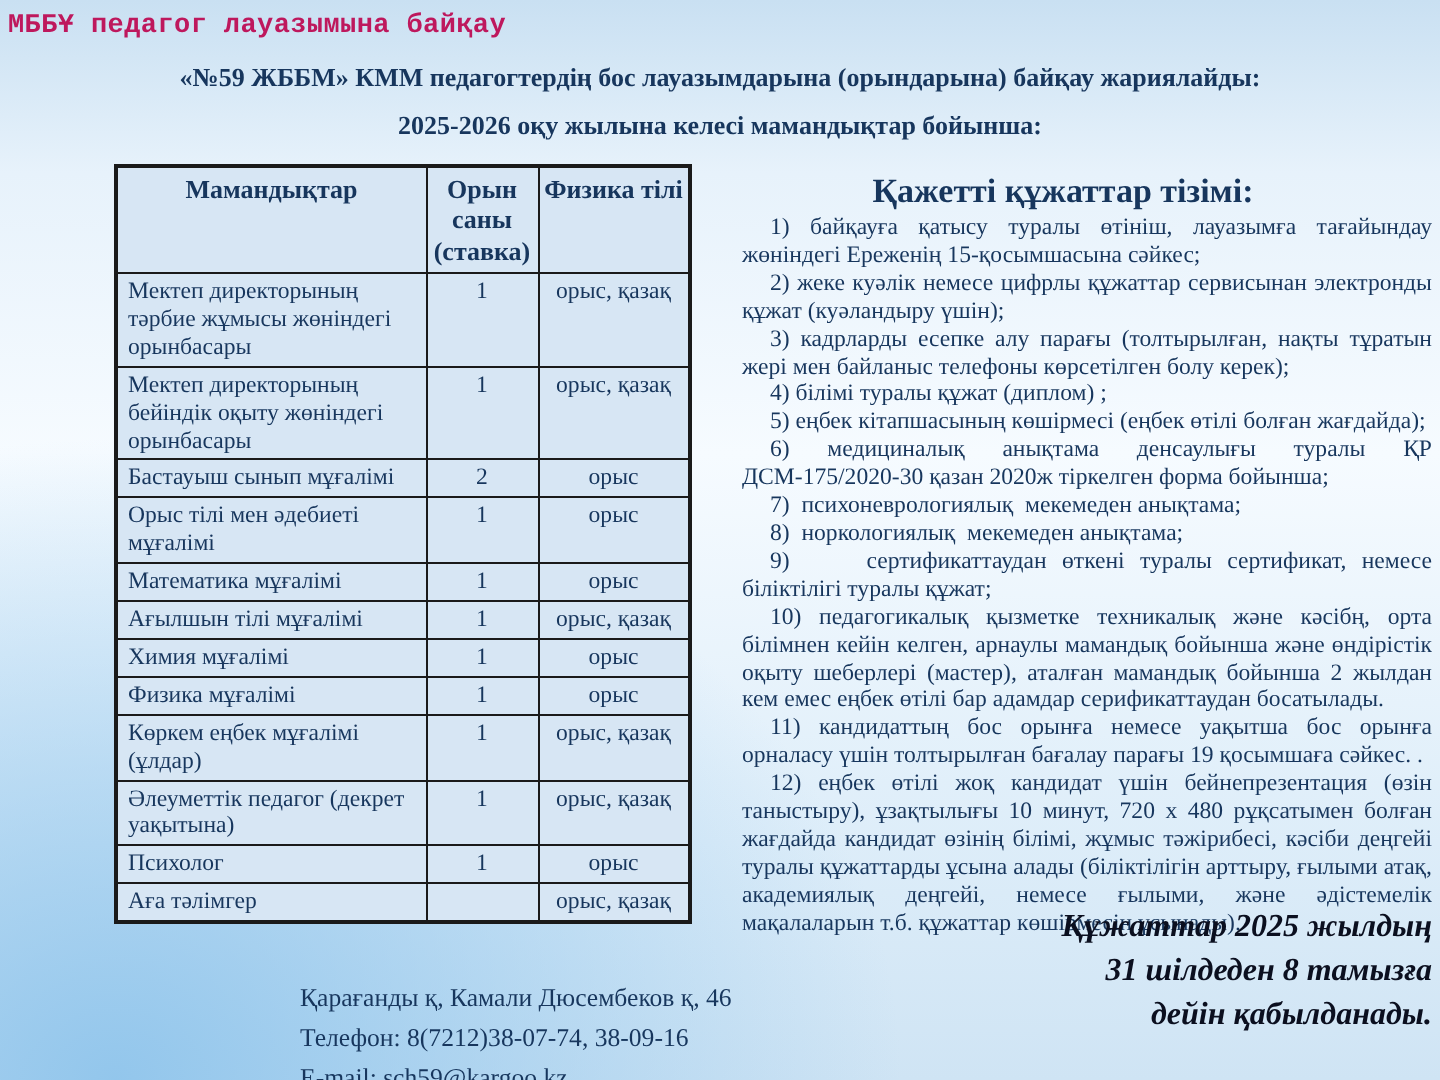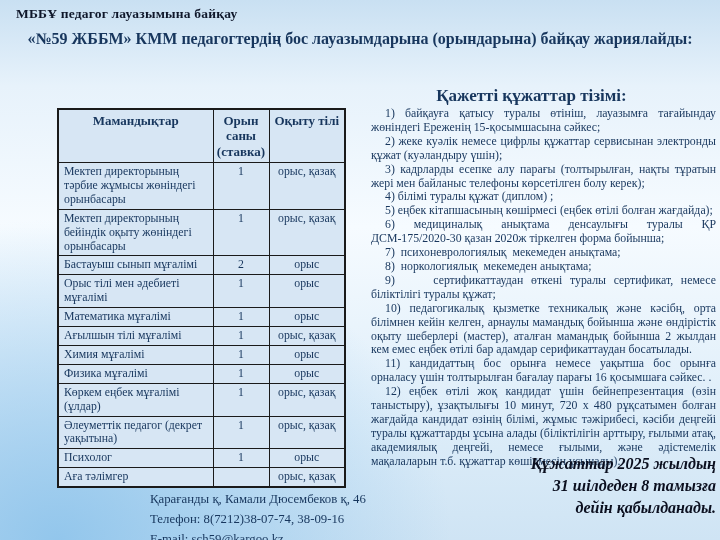--- a/index.html
+++ b/index.html
@@ -6,31 +6,32 @@
   html, body { width: 720px; height: 540px; overflow: hidden; }
   body {
     position: relative;
     font-family: "Liberation Serif", "DejaVu Serif", serif;
     background:
       radial-gradient(ellipse at 8% 100%, rgba(140,195,235,0.9), rgba(140,195,235,0) 42%),
       linear-gradient(180deg, #c9e0f2 0%, #e7f2fb 16%, #f6fbff 42%, #ddedf9 78%, #cfe4f4 100%);
     color: var(--navy, #17365d);
   }
   .top-label {
-    position: absolute; left: 16px; top: 6px;
-    font-size: 13.5px; font-weight: bold; color: #0f172a;
+    position: absolute; left: 4px; top: 6px;
+    font-size: 13.5px; font-weight: bold; color: #be185d;
     letter-spacing: 0.2px;
+    font-family: Liberation Mono, monospace;
   }
   .main-title {
     position: absolute; left: 0; top: 27px; width: 720px;
     text-align: center; font-weight: bold; color: var(--navy, #17365d);
-    font-size: 16px; line-height: 24px;
+    font-size: 13px; line-height: 24px;
   }
   .vacancy-table {
-    position: absolute; left: 57px; top: 108px; width: 287px;
+    position: absolute; left: 57px; top: 82px; width: 287px;
     border-collapse: collapse;
     background: var(--table_bg, #d7e6f4);
     border: 2px solid #1a1a1a;
     table-layout: fixed;
   }
   .vacancy-table th, .vacancy-table td {
     border: 1px solid #1a1a1a;
     font-size: 11.8px; line-height: 1.18;
     padding: 2px 3px;
     vertical-align: top;
@@ -72,33 +73,34 @@
     font-size: 16.5px; letter-spacing: 0.2px;
   }
 </style>
 </head>
 <body style="--navy: #17365d; --red: #bf1e2e; --table_bg: #d7e6f4;">
 
 <div class="top-label">МББҰ педагог лауазымына байқау</div>
 
 <div class="main-title">
   <div>«№59 ЖББМ» КММ педагогтердің бос лауазымдарына (орындарына) байқау жариялайды:</div>
+  <div>2025-2026 оқу жылына келесі мамандықтар бойынша:</div>
 </div>
 
 <table class="vacancy-table">
   <colgroup>
     <col class="col-spec">
       <col class="col-count">
       <col class="col-lang">
   </colgroup>
   <thead>
     <tr>
       <th>Мамандықтар</th>
       <th>Орын саны (ставка)</th>
-      <th>Оқыту тілі</th>
+      <th>Физика тілі</th>
     </tr>
   </thead>
   <tbody>
       <tr>
         <td class="cell-spec">Мектеп директорының тәрбие жұмысы жөніндегі  орынбасары</td>
         <td class="cell-count">1</td>
         <td class="cell-lang">орыс, қазақ</td>
       </tr>
       <tr>
         <td class="cell-spec">Мектеп директорының бейіндік оқыту жөніндегі  орынбасары</td>
@@ -170,21 +172,21 @@
       <p>1) байқауға қатысу туралы өтініш, лауазымға тағайындау жөніндегі Ереженің 15-қосымшасына сәйкес;</p>
       <p>2) жеке куәлік немесе цифрлы құжаттар сервисынан электронды құжат (куәландыру үшін);</p>
       <p>3) кадрларды есепке алу парағы (толтырылған, нақты тұратын жері мен байланыс телефоны көрсетілген болу керек);</p>
       <p>4) білімі туралы құжат (диплом) ;</p>
       <p>5) еңбек кітапшасының көшірмесі (еңбек өтілі болған жағдайда);</p>
       <p>6) медициналық анықтама денсаулығы туралы  ҚР ДСМ-175/2020-30 қазан 2020ж  тіркелген форма бойынша;</p>
       <p>7)&nbsp; психоневрологиялық&nbsp; мекемеден анықтама;</p>
       <p>8)&nbsp; норкологиялық&nbsp; мекемеден анықтама;</p>
       <p>9)&nbsp;&nbsp;&nbsp;&nbsp; сертификаттаудан өткені туралы сертификат, немесе біліктілігі туралы құжат;</p>
       <p>10) педагогикалық қызметке техникалық және кәсібң, орта білімнен кейін келген, арнаулы мамандық бойынша және өндірістік оқыту шеберлері (мастер), аталған мамандық бойынша 2 жылдан кем емес еңбек өтілі бар адамдар серификаттаудан босатылады.</p>
-      <p>11) кандидаттың бос орынға немесе уақытша бос орынға орналасу үшін толтырылған бағалау парағы 16 қосымшаға сәйкес. .</p>
+      <p>11) кандидаттың бос орынға немесе уақытша бос орынға орналасу үшін толтырылған бағалау парағы 19 қосымшаға сәйкес. .</p>
       <p>12) еңбек өтілі жоқ кандидат үшін бейнепрезентация (өзін таныстыру), ұзақтылығы 10 минут, 720 х 480 рұқсатымен болған жағдайда кандидат өзінің білімі, жұмыс тәжірибесі, кәсіби деңгейі туралы құжаттарды ұсына алады (біліктілігін арттыру, ғылыми атақ, академиялық деңгейі, немесе ғылыми, және әдістемелік мақалаларын т.б. құжаттар көшірмесін ұсынады).</p>
     </div>
 </div>
 
 <div class="deadline">
   <div>
       <div>Құжаттар 2025 жылдың</div>
       <div>31 шілдеден 8 тамызға</div>
       <div>дейін қабылданады.</div>
     </div>

